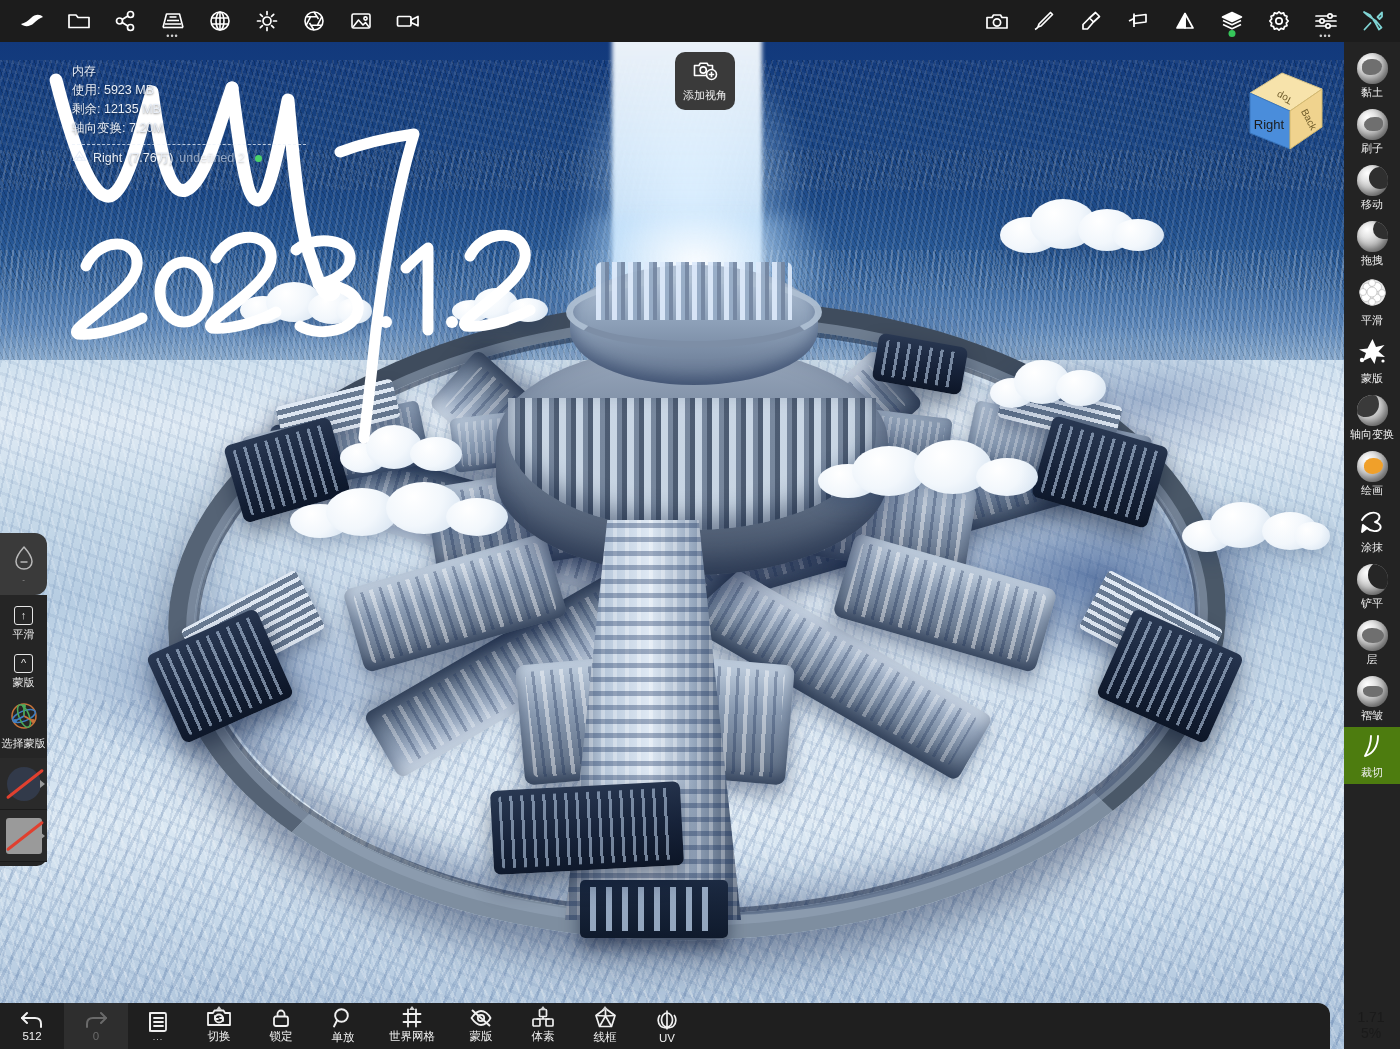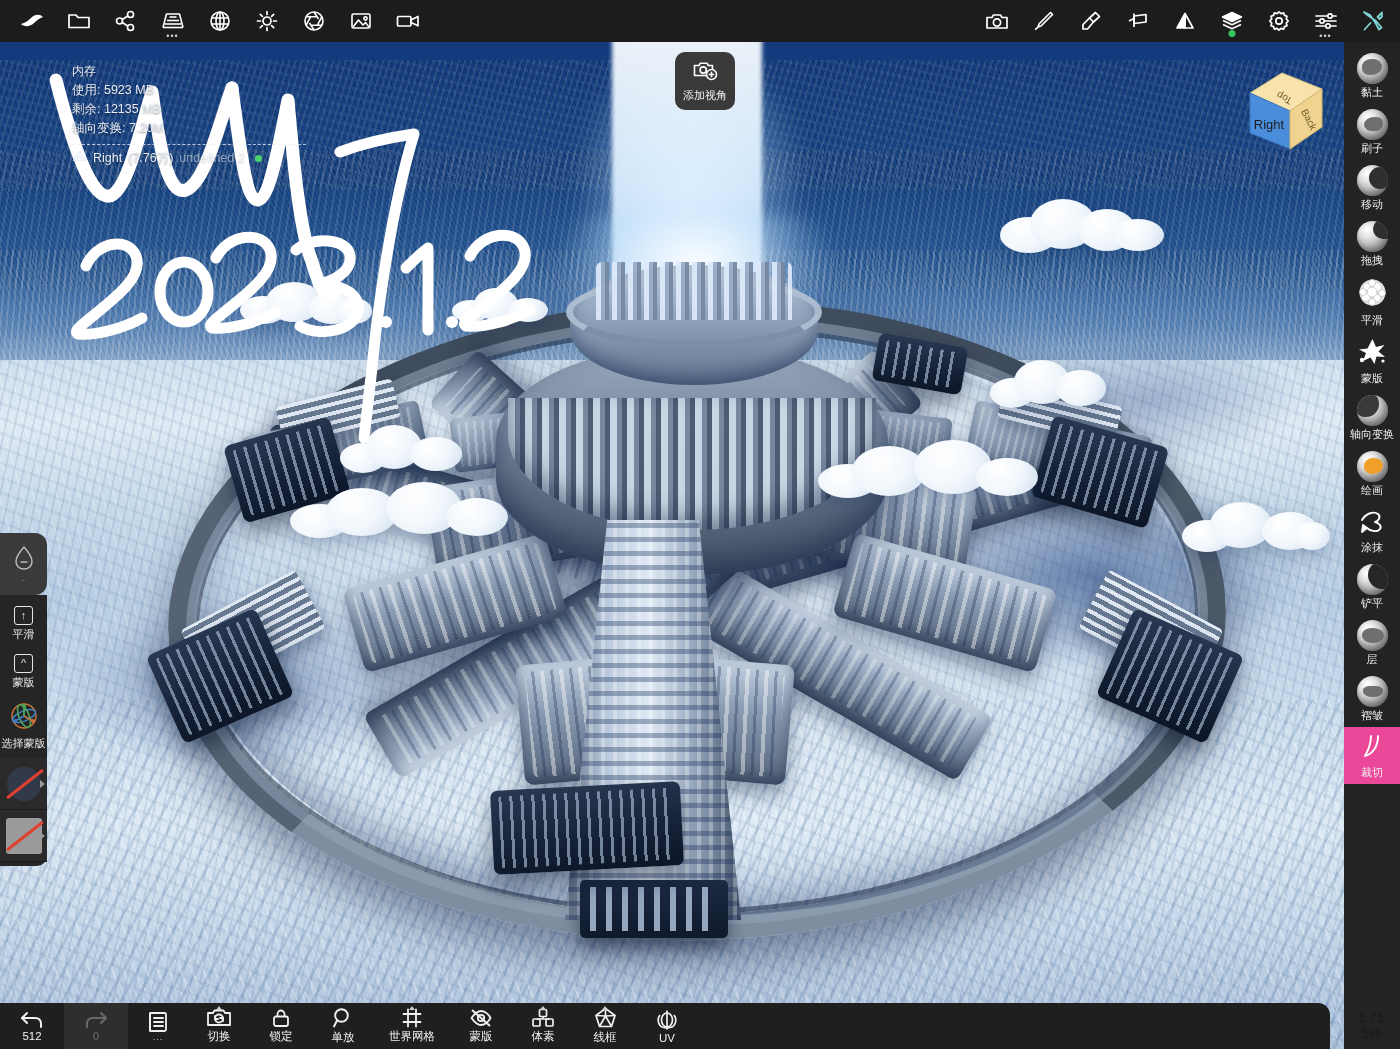--- a/index.html
+++ b/index.html
@@ -356,21 +356,21 @@
     position:absolute; right:0; top:42px; width:56px; height:1007px;
     background:#232323; z-index:35;
     display:flex; flex-direction:column; align-items:center;
     padding-top:6px; overflow:hidden;
   }
   .rb-item{
     width:56px; display:flex; flex-direction:column; align-items:center;
     gap:1px; padding:5px 0 4px 0; cursor:pointer;
   }
   .rb-item .lab{ font-size:11px; color:#eeeeee; white-space:nowrap; }
-  .rb-item.active{ background:#ec4899; }
+  .rb-item.active{ background:#4d7c0f; }
   .ball{
     width:31px; height:31px; border-radius:50%;
     background:radial-gradient(circle at 33% 27%, #ffffff 0%, #e4e4e4 26%, #b4b4b4 58%, #7e7e7e 100%);
     box-shadow:inset -2px -3px 6px rgba(0,0,0,.35);
     position:relative; overflow:hidden;
   }
   .ball .blob{
     position:absolute; border-radius:50%;
     background:#6f6f6f;
   }

